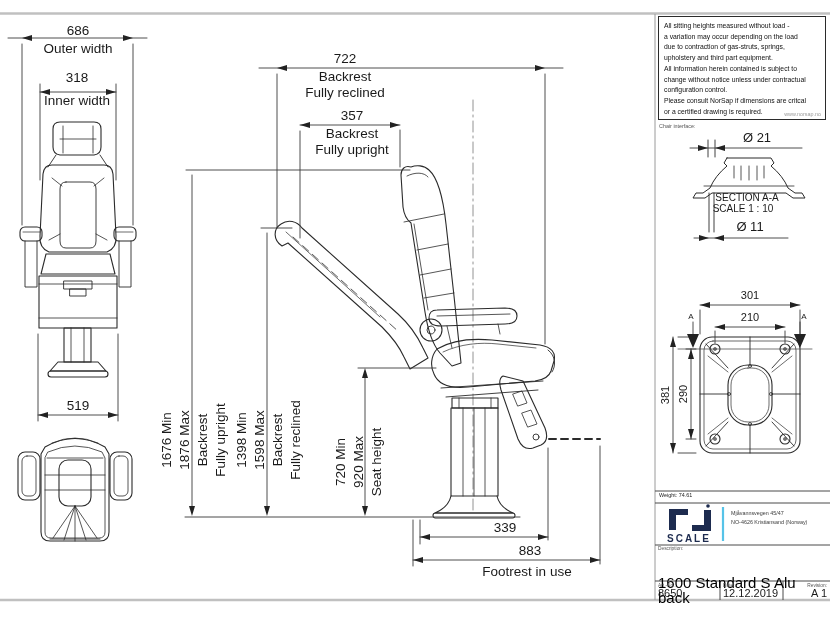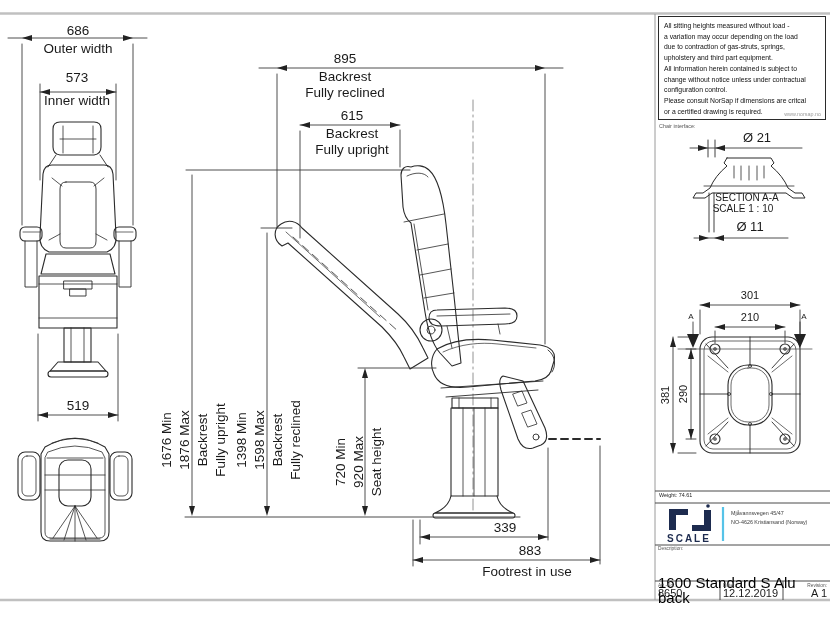--- a/index.html
+++ b/index.html
@@ -201,28 +201,28 @@
     <div class="nline">All information herein contained is subject to</div>
     <div class="nline">change without notice unless under contractual</div>
     <div class="nline">configuration control.</div>
     <div class="nline">Please consult NorSap if dimensions are critcal</div>
     <div class="nline">or a certified drawing is required.</div>
     <div class="website">www.norsap.no</div>
   </div>
 
   <div class="lbl" style="left:78px;top:31px">686</div>
   <div class="lbl" style="left:78px;top:49px">Outer width</div>
-  <div class="lbl" style="left:77px;top:78px">573</div>
+  <div class="lbl" style="left:77px;top:78px">318</div>
   <div class="lbl" style="left:77px;top:101px">Inner width</div>
   <div class="lbl" style="left:78px;top:406px">519</div>
 
-  <div class="lbl" style="left:345px;top:59px">895</div>
+  <div class="lbl" style="left:345px;top:59px">722</div>
   <div class="lbl" style="left:345px;top:77px">Backrest</div>
   <div class="lbl" style="left:345px;top:93px">Fully reclined</div>
-  <div class="lbl" style="left:352px;top:116px">615</div>
+  <div class="lbl" style="left:352px;top:116px">357</div>
   <div class="lbl" style="left:352px;top:134px">Backrest</div>
   <div class="lbl" style="left:352px;top:150px">Fully upright</div>
 
   <div class="lbl rot" style="left:167px;top:440px">1676 Min</div>
   <div class="lbl rot" style="left:185px;top:440px">1876 Max</div>
   <div class="lbl rot" style="left:203px;top:440px">Backrest</div>
   <div class="lbl rot" style="left:221px;top:440px">Fully upright</div>
   <div class="lbl rot" style="left:242px;top:440px">1398 Min</div>
   <div class="lbl rot" style="left:260px;top:440px">1598 Max</div>
   <div class="lbl rot" style="left:278px;top:440px">Backrest</div>

